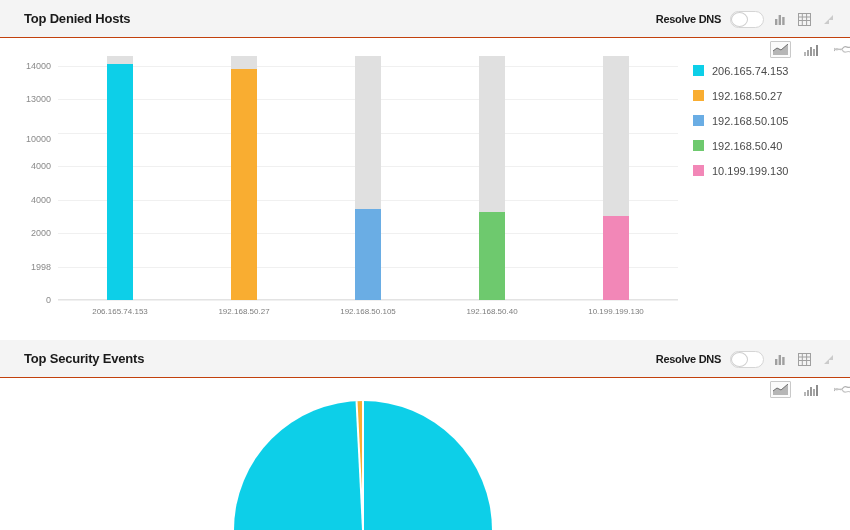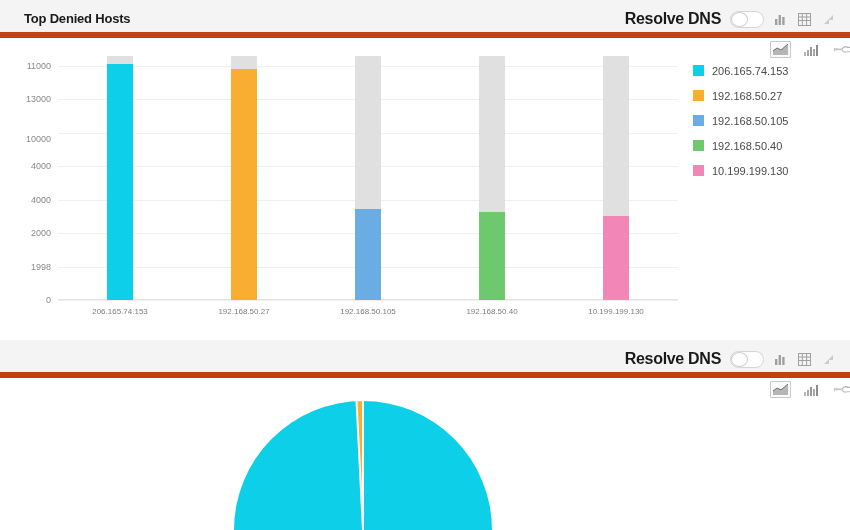--- a/index.html
+++ b/index.html
@@ -23,21 +23,21 @@
   .panel {
     position: absolute;
     left: 0;
     width: 850px;
     background: #ffffff;
   }
   .panel-header {
     position: relative;
     height: 38px;
     background: #f4f4f4;
-    border-bottom: 6px solid #c2410c;
+    border-bottom: 1px solid #c2410c;
     box-sizing: border-box;
   }
   .panel-title {
     position: absolute;
     left: 24px;
     top: 11px;
     font-size: 13px;
     font-weight: bold;
     color: #1a1a1a;
     letter-spacing: -0.2px;
@@ -48,21 +48,21 @@
   .hdr-controls {
     position: absolute;
     right: 14px;
     top: 0;
     height: 38px;
     display: flex;
     align-items: center;
     gap: 9px;
   }
   .resolve-label {
-    font-size: 16px;
+    font-size: 11px;
     font-weight: bold;
     color: #1a1a1a;
     letter-spacing: -0.3px;
     white-space: nowrap;
     text-align: right;
   }
   .toggle {
     position: relative;
     width: 34px;
     height: 17px;
@@ -293,21 +293,21 @@
           <div class="ytick" style="top: 177.151px;">2000</div>
           <div class="gridline" style="top: 143.726px;"></div>
           <div class="ytick" style="top: 143.726px;">4000</div>
           <div class="gridline" style="top: 110.301px;"></div>
           <div class="ytick" style="top: 110.301px;">4000</div>
           <div class="gridline" style="top: 76.8767px;"></div>
           <div class="ytick" style="top: 83px;">10000</div>
           <div class="gridline" style="top: 43.4521px;"></div>
           <div class="ytick" style="top: 43.4521px;">13000</div>
           <div class="gridline" style="top: 10.0274px;"></div>
-          <div class="ytick" style="top: 10.0274px;">11000</div>
+          <div class="ytick" style="top: 10.0274px;">14000</div>
           <div class="bar-slot" style="left: 0px; width: 124px;">
             <div class="bar-track" style="bottom: 0px; height: 244px; background: rgb(224, 224, 224);"></div>
             <div class="bar-fill" style="height: 235.644px; background: rgb(13, 207, 232);"></div>
             <div class="xtick">206.165.74.153</div>
           </div>
           <div class="bar-slot" style="left: 124px; width: 124px;">
             <div class="bar-track" style="bottom: 0px; height: 244px; background: rgb(224, 224, 224);"></div>
             <div class="bar-fill" style="height: 230.63px; background: rgb(249, 173, 49);"></div>
             <div class="xtick">192.168.50.27</div>
           </div>
@@ -349,20 +349,21 @@
         <div class="legend-item">
           <span class="legend-swatch" style="background: rgb(242, 135, 183);"></span>
           <span class="legend-text">10.199.199.130</span>
         </div>
       </div>
   </div>
 
   <div class="panel" id="panel-1" style="top:340px;height:190px;">
 
     <div class="panel-header">
+      <div class="panel-title">Top Security Events</div>
 
       <div class="hdr-controls">
         <span class="resolve-label">Resolve DNS</span>
 
         <div class="toggle">
           <div class="knob"></div>
         </div>
 
         <div class="hdr-icon">
           <svg width="13" height="13" viewBox="0 0 13 13">

